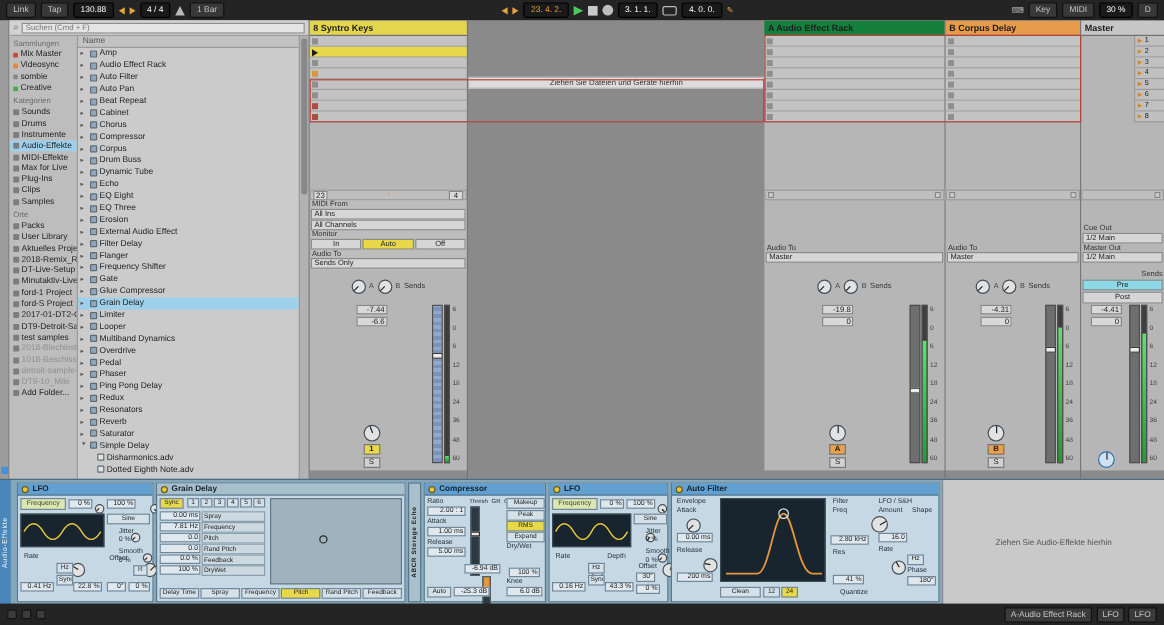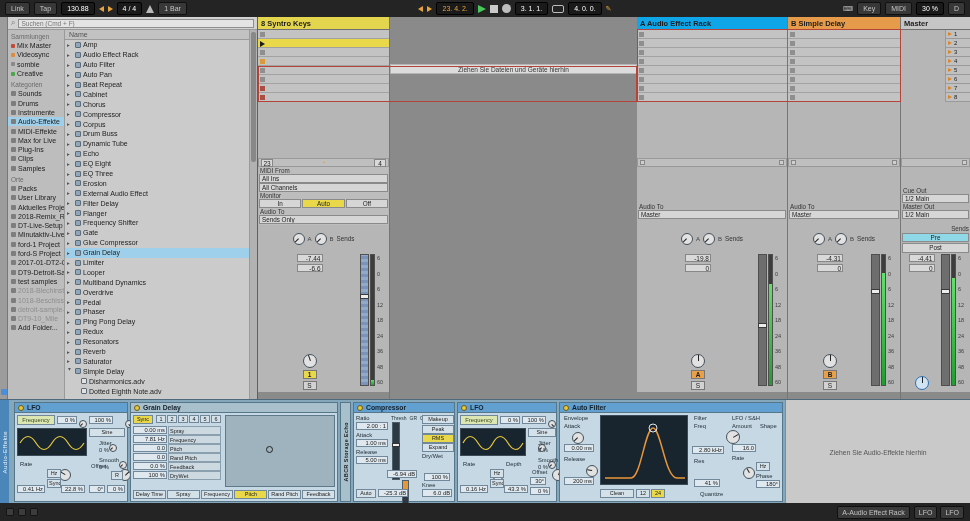--- a/index.html
+++ b/index.html
@@ -662,21 +662,21 @@
             <span>24</span>
             <span>36</span>
             <span>48</span>
             <span>60</span>
           </div>
       </div>
     </div>
 
     <div class="track" style="left:379px;width:151px">
       <div class="panel-bg"></div>
-      <div class="track-title" style="background:#0ea5e9">A Audio Effect Rack</div>
+      <div class="track-title" style="background:#15803d">A Audio Effect Rack</div>
       <div class="slotgrid">
 
           <div class="slot-row">
             <span class="slot-sq"></span>
           </div>
 
           <div class="slot-row">
             <span class="slot-sq"></span>
           </div>
 
@@ -749,21 +749,21 @@
             <span>24</span>
             <span>36</span>
             <span>48</span>
             <span>60</span>
           </div>
       </div>
     </div>
 
     <div class="track" style="left:530px;width:113px">
       <div class="panel-bg"></div>
-      <div class="track-title" style="background:#e59b49">B Simple Delay</div>
+      <div class="track-title" style="background:#e59b49">B Corpus Delay</div>
       <div class="slotgrid">
 
           <div class="slot-row">
             <span class="slot-sq"></span>
           </div>
 
           <div class="slot-row">
             <span class="slot-sq"></span>
           </div>
 

